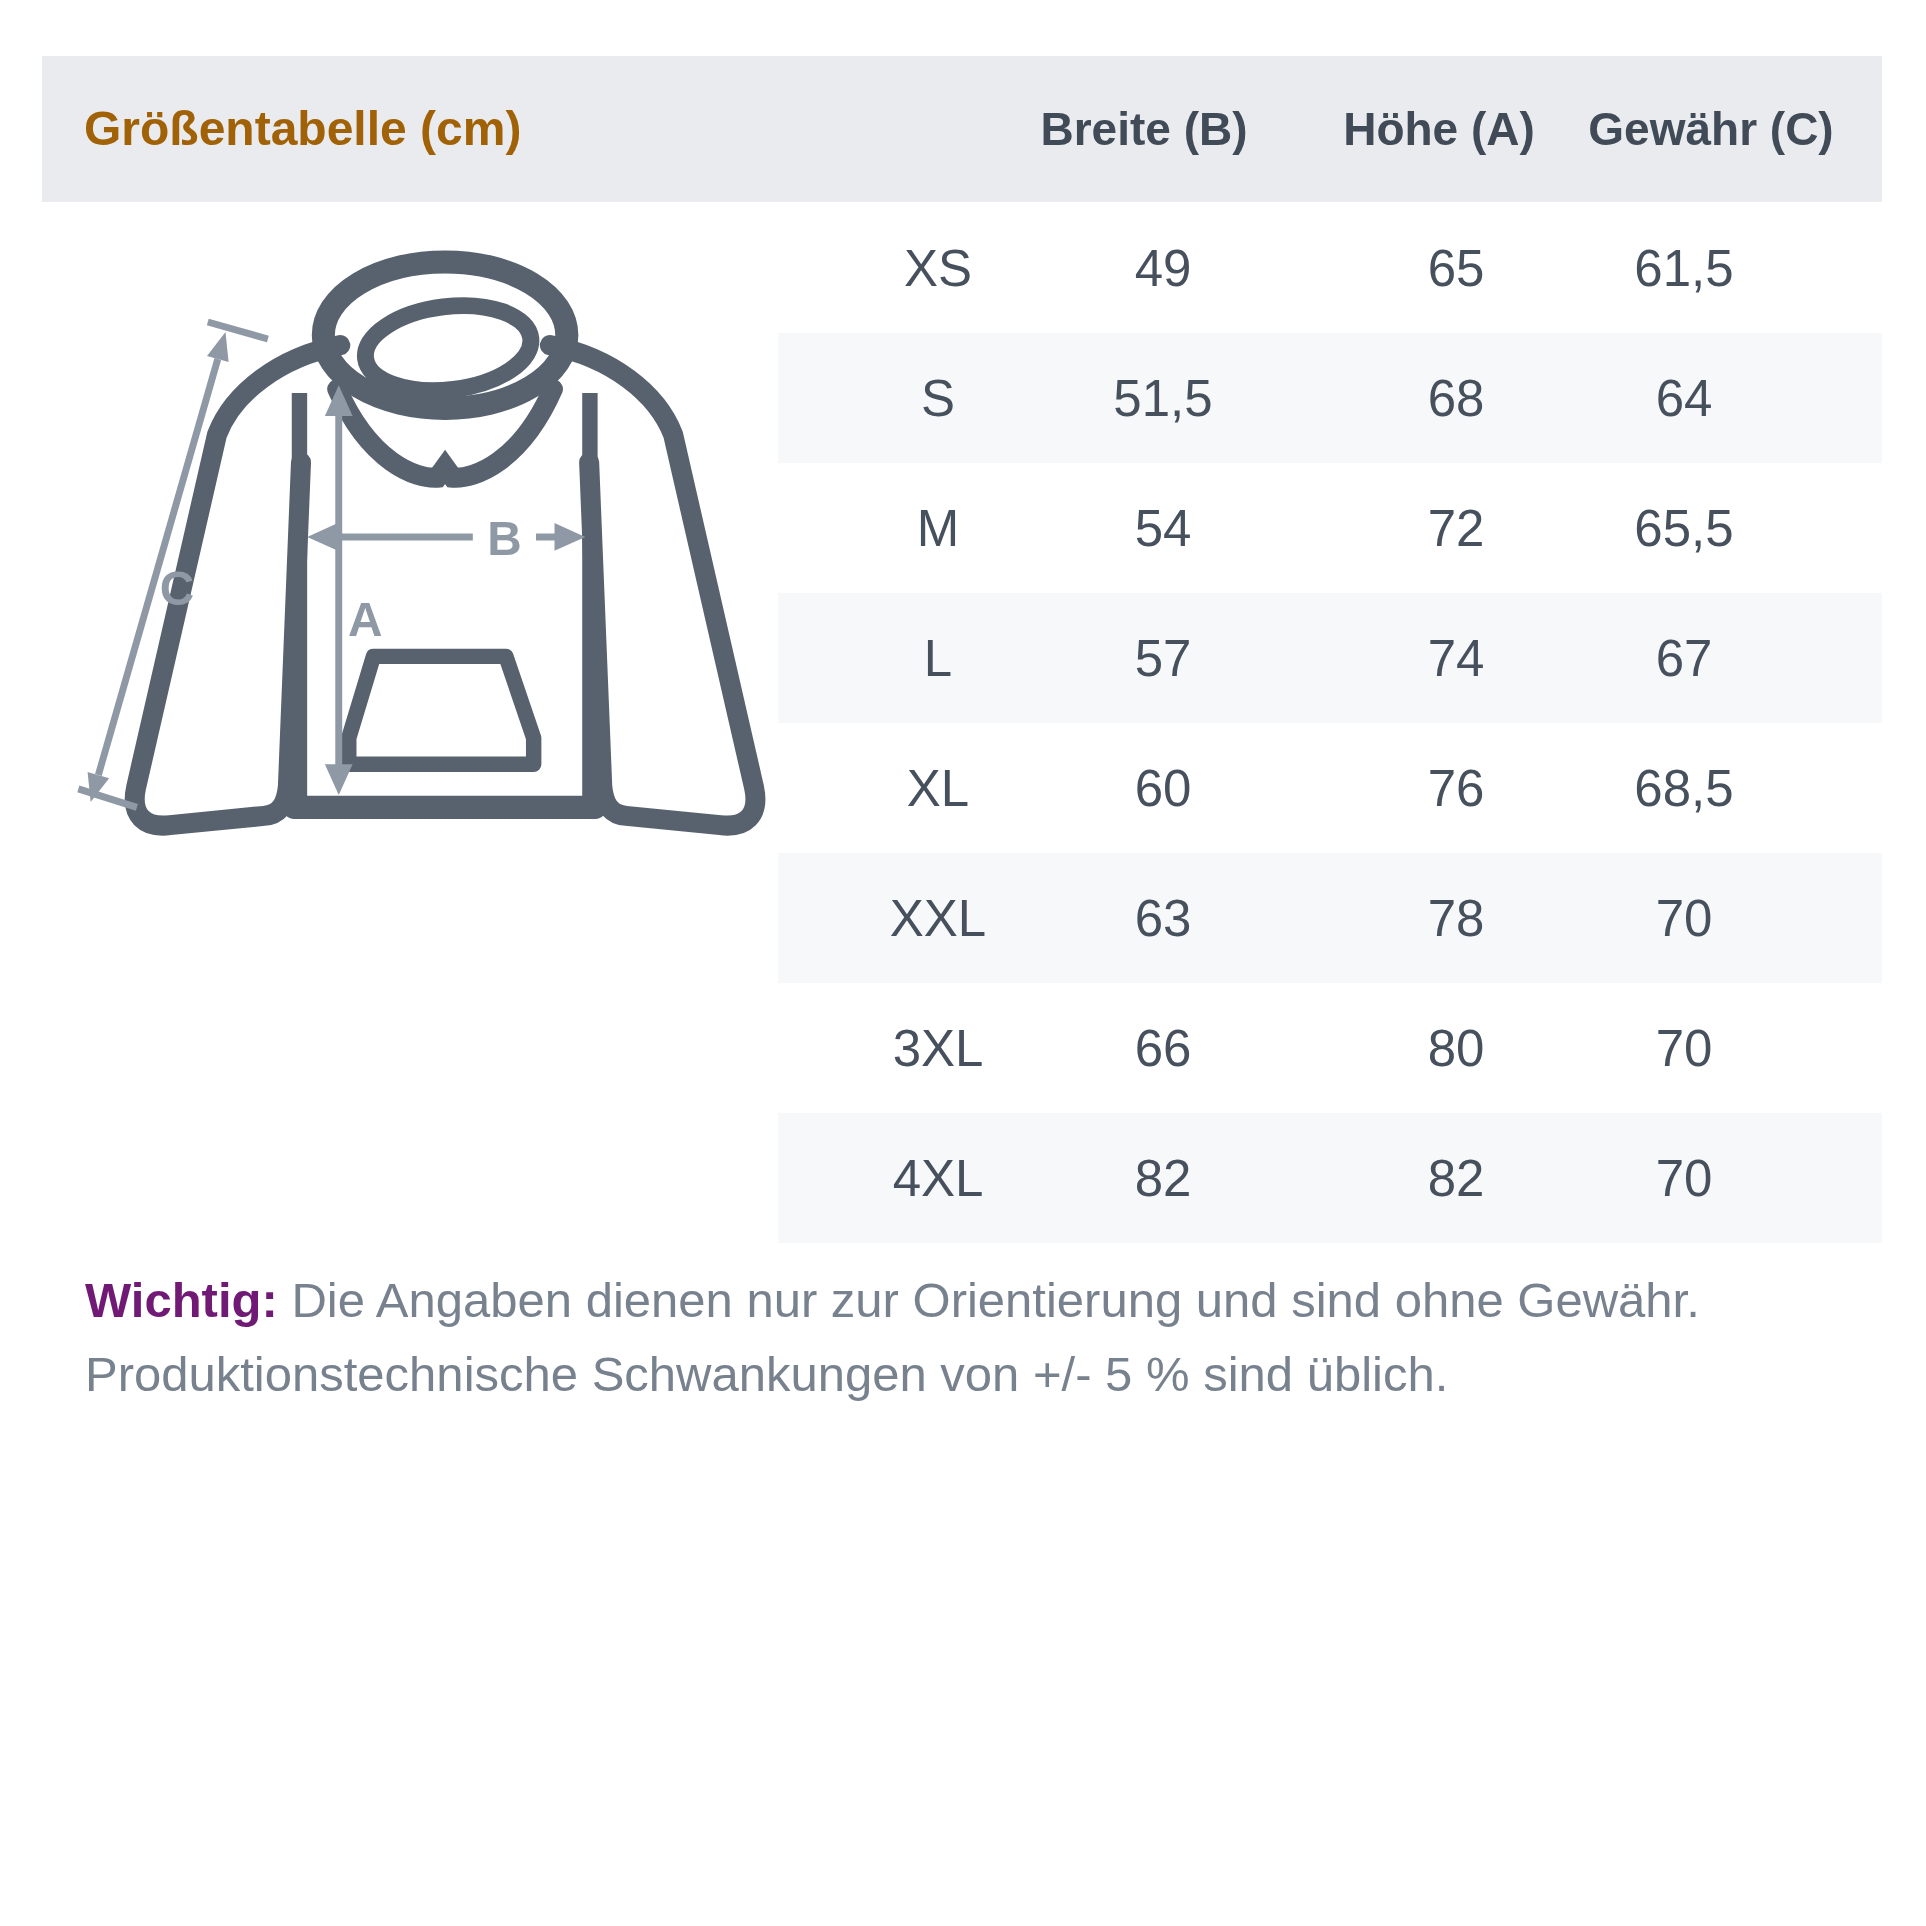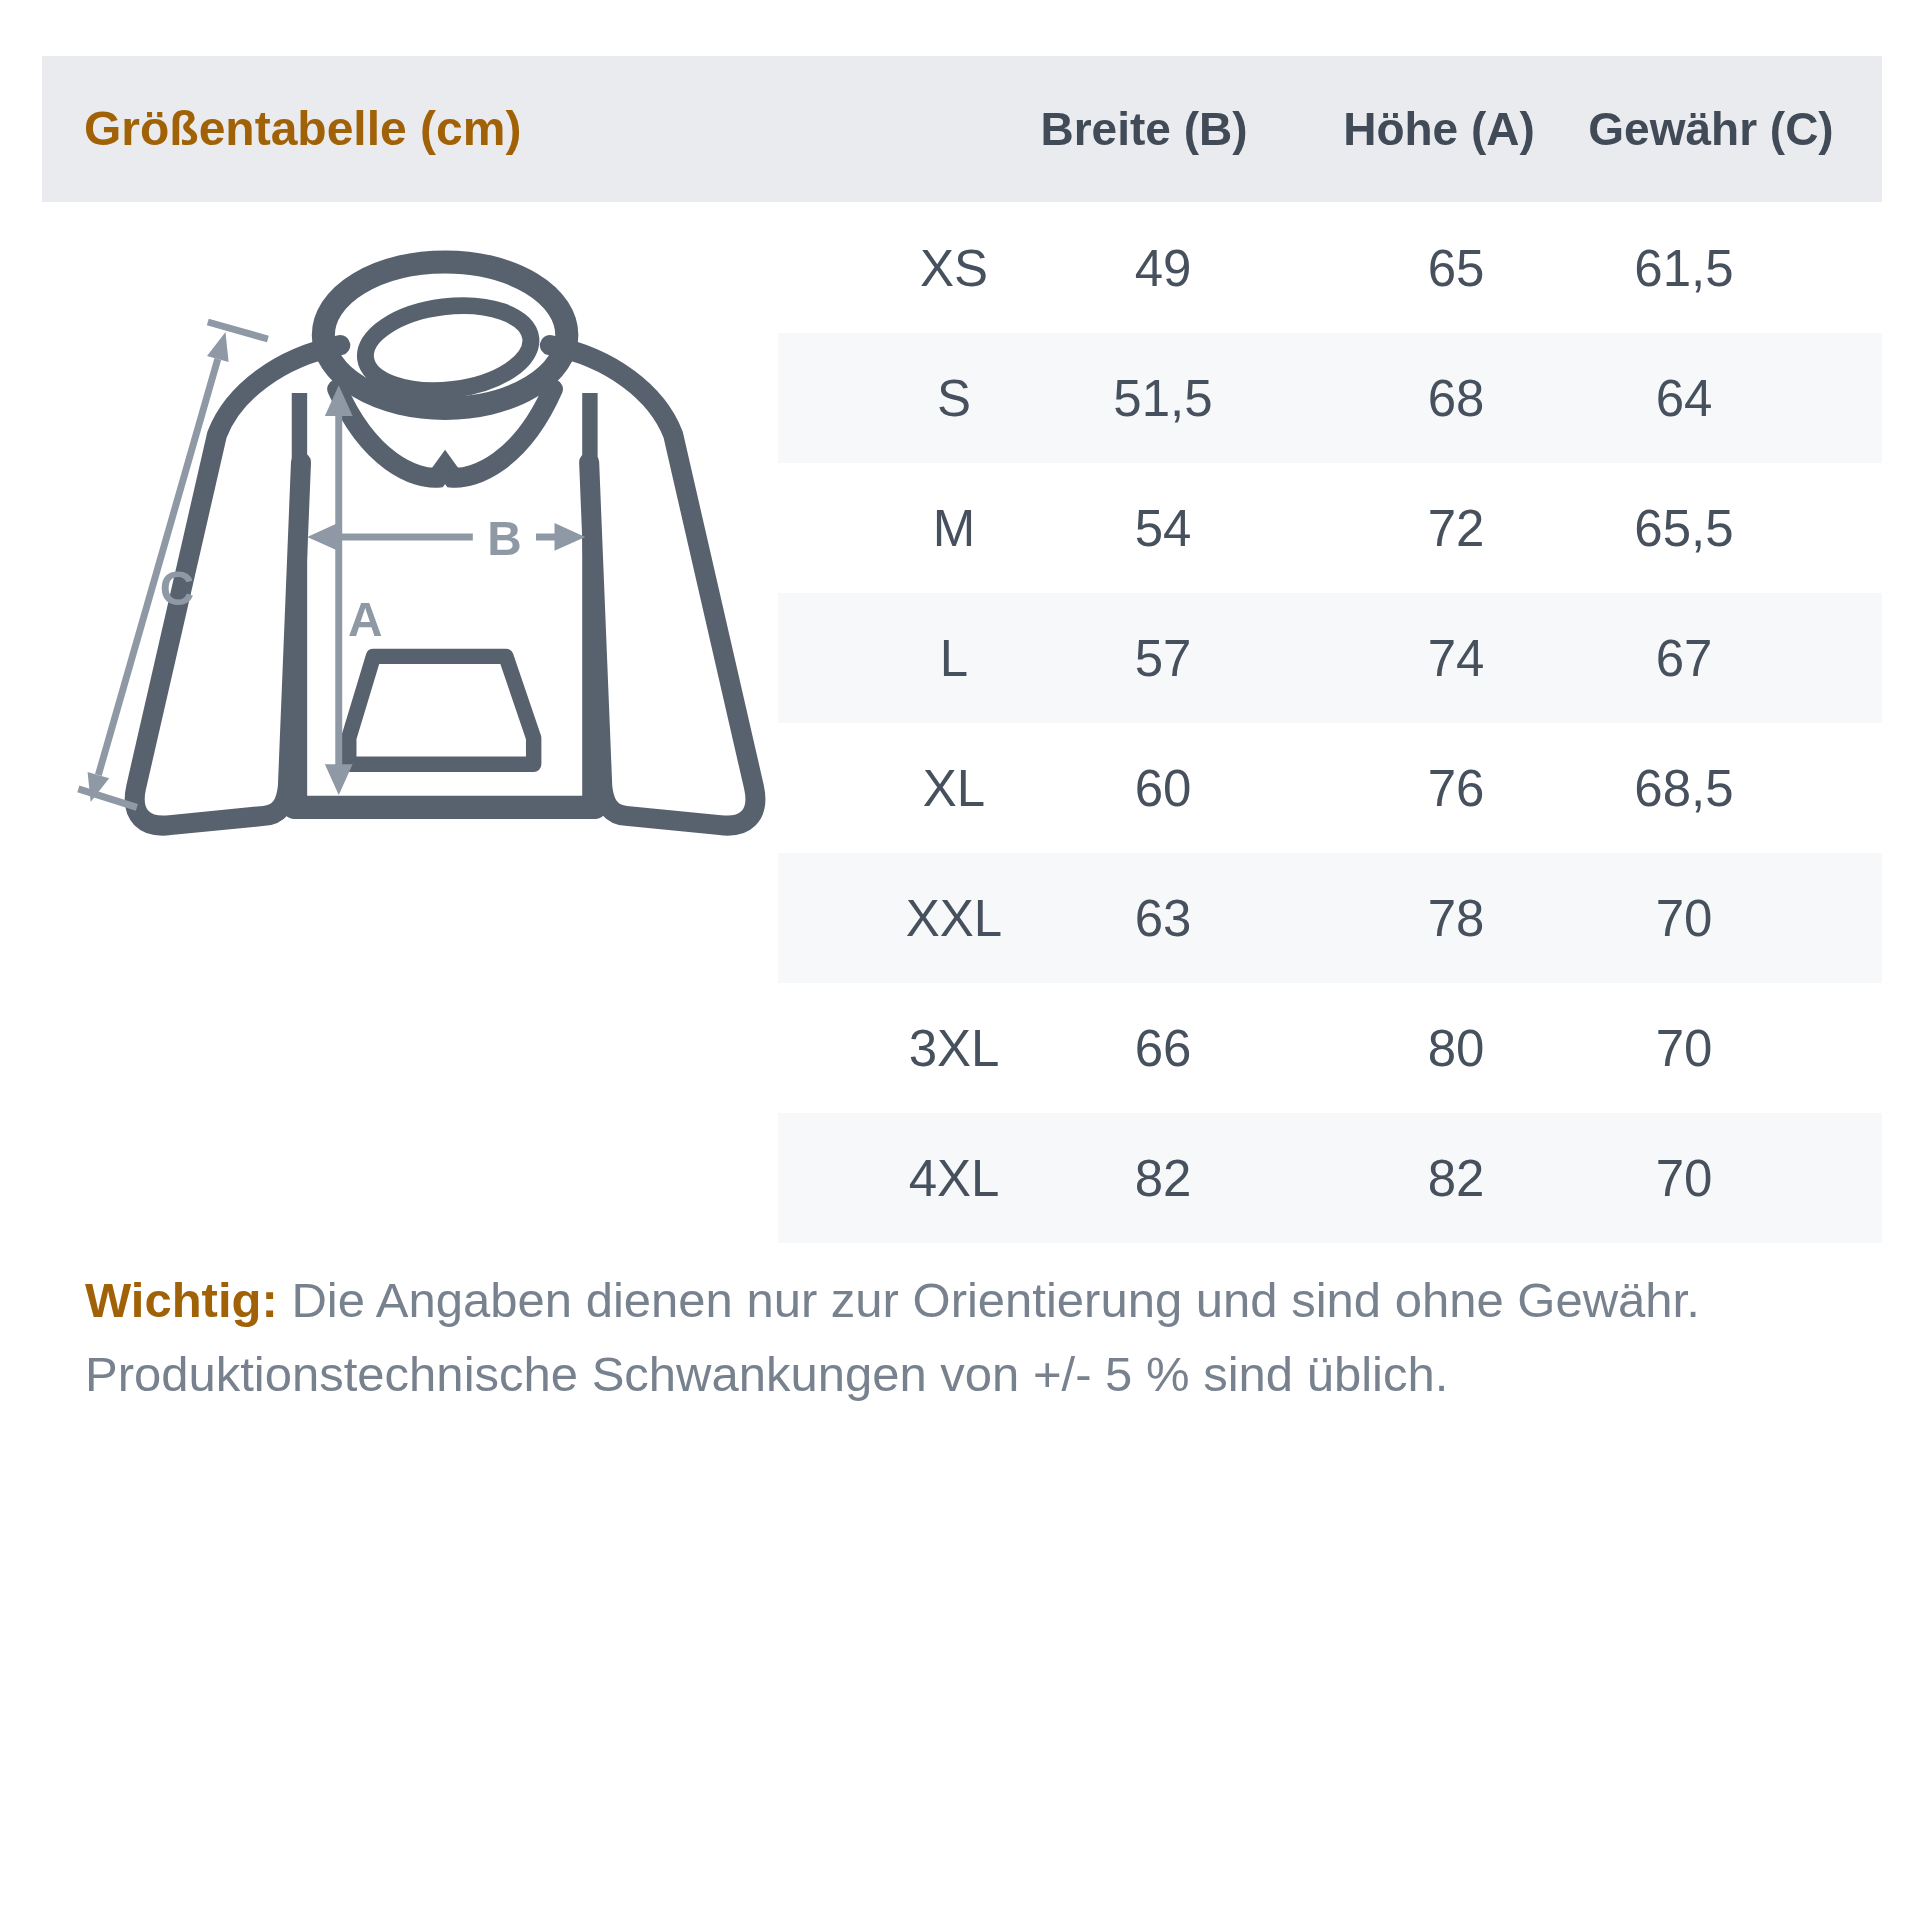--- a/index.html
+++ b/index.html
@@ -30,38 +30,38 @@
   .col-h-c{left:1669px;}
 
   
   .rows{position:absolute;left:778px;top:203px;width:1104px;}
   .t-row{position:relative;height:130px;background:#ffffff;}
   .t-row:nth-child(even){background:#f7f8fa;}
   .cell{
     position:absolute;top:50%;transform:translate(-50%,-50%);
     font-size:51px;color:#47515e;white-space:nowrap;
   }
-  .cell.size{left:176px;text-align:center;}
+  .cell.size{left:160px;text-align:center;}
   .cell.bv{left:385px;}
   .cell.hv{left:678px;}
   .cell.cv{left:906px;}
 
   
   .hoodie{position:absolute;left:69px;top:208px;width:709px;height:678px;}
   .dk{stroke:#57626e;fill:none;}
   .ar{stroke:#8e99a5;fill:none;}
   .ah{fill:#8e99a5;stroke:none;}
   .al{fill:#8e99a5;font-size:62px;font-weight:600;font-family:"Liberation Sans",sans-serif;}
 
   
   .footer{
     position:absolute;left:85px;top:1263px;width:1788px;
     font-size:49px;line-height:74px;color:#78828f;
   }
-  .fb{font-weight:700;color:#a16207;}
+  .fb{font-weight:700;color:#701a75;}
 </style>
 </head>
 <body>
 
 <div class="page">
 
   <div class="band">
     <div class="title">Größentabelle (cm)</div>
     <div class="col-h col-h-b">Breite (B)</div>
     <div class="col-h col-h-h">Höhe (A)</div>

